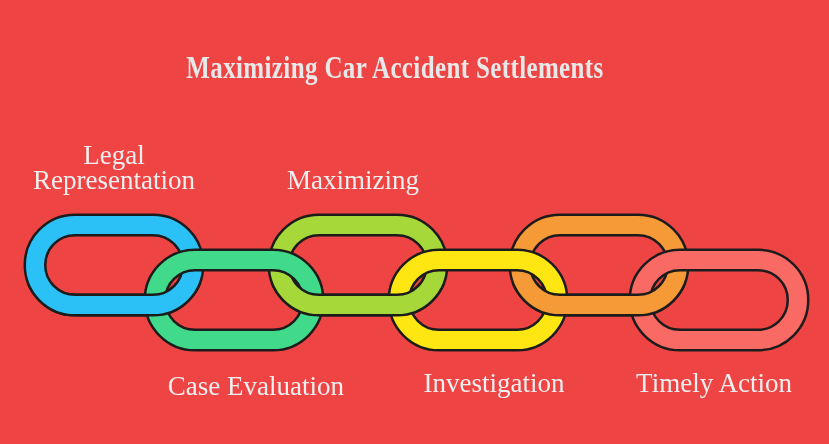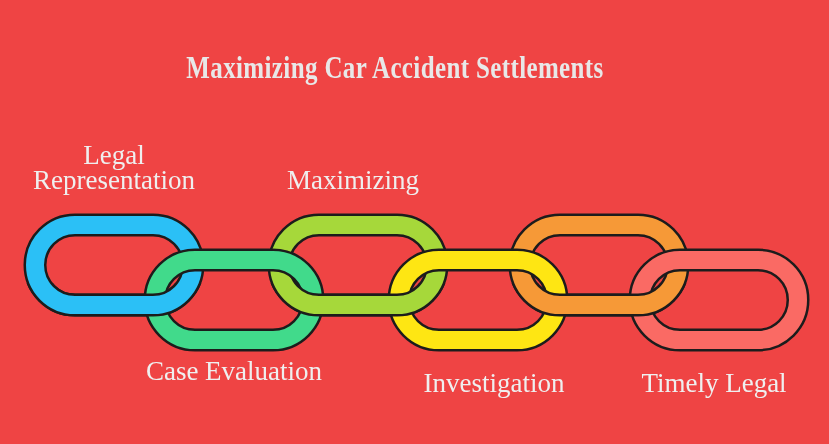--- a/index.html
+++ b/index.html
@@ -35,21 +35,21 @@
     text-align: center;
     font-size: 27px;
     font-weight: 400;
     color: #efefef;
     line-height: 25px;
     white-space: pre-line;
   }
   .label-top-0    { left:   4px; top: 143px; }
   .label-top-2    { left: 243px; top: 168px; }
   .label-top-4    { left: 483px; top: 168px; }
-  .label-bottom-1 { left: 124px; top: 359px; }
+  .label-bottom-1 { left: 124px; top: 374px; text-align: right; }
   .label-bottom-3 { left: 384px; top: 371px; }
   .label-bottom-5 { left: 604px; top: 371px; }
   svg.chain {
     position: absolute;
     left: 0;
     top: 0;
   }
   .outline { fill: none; stroke-width: 23; }
   .tube    { fill: none; stroke-width: 18; }
 </style>
@@ -104,15 +104,15 @@
   <div class="link-label label-top-0">Legal
 Representation</div>
 
   <div class="link-label label-bottom-1">Case Evaluation</div>
 
   <div class="link-label label-top-2">Maximizing</div>
 
   <div class="link-label label-bottom-3">Investigation</div>
 
 
-  <div class="link-label label-bottom-5">Timely Legal</div>
+  <div class="link-label label-bottom-5">Timely Action</div>
 
 </div>
 
 </body></html>

